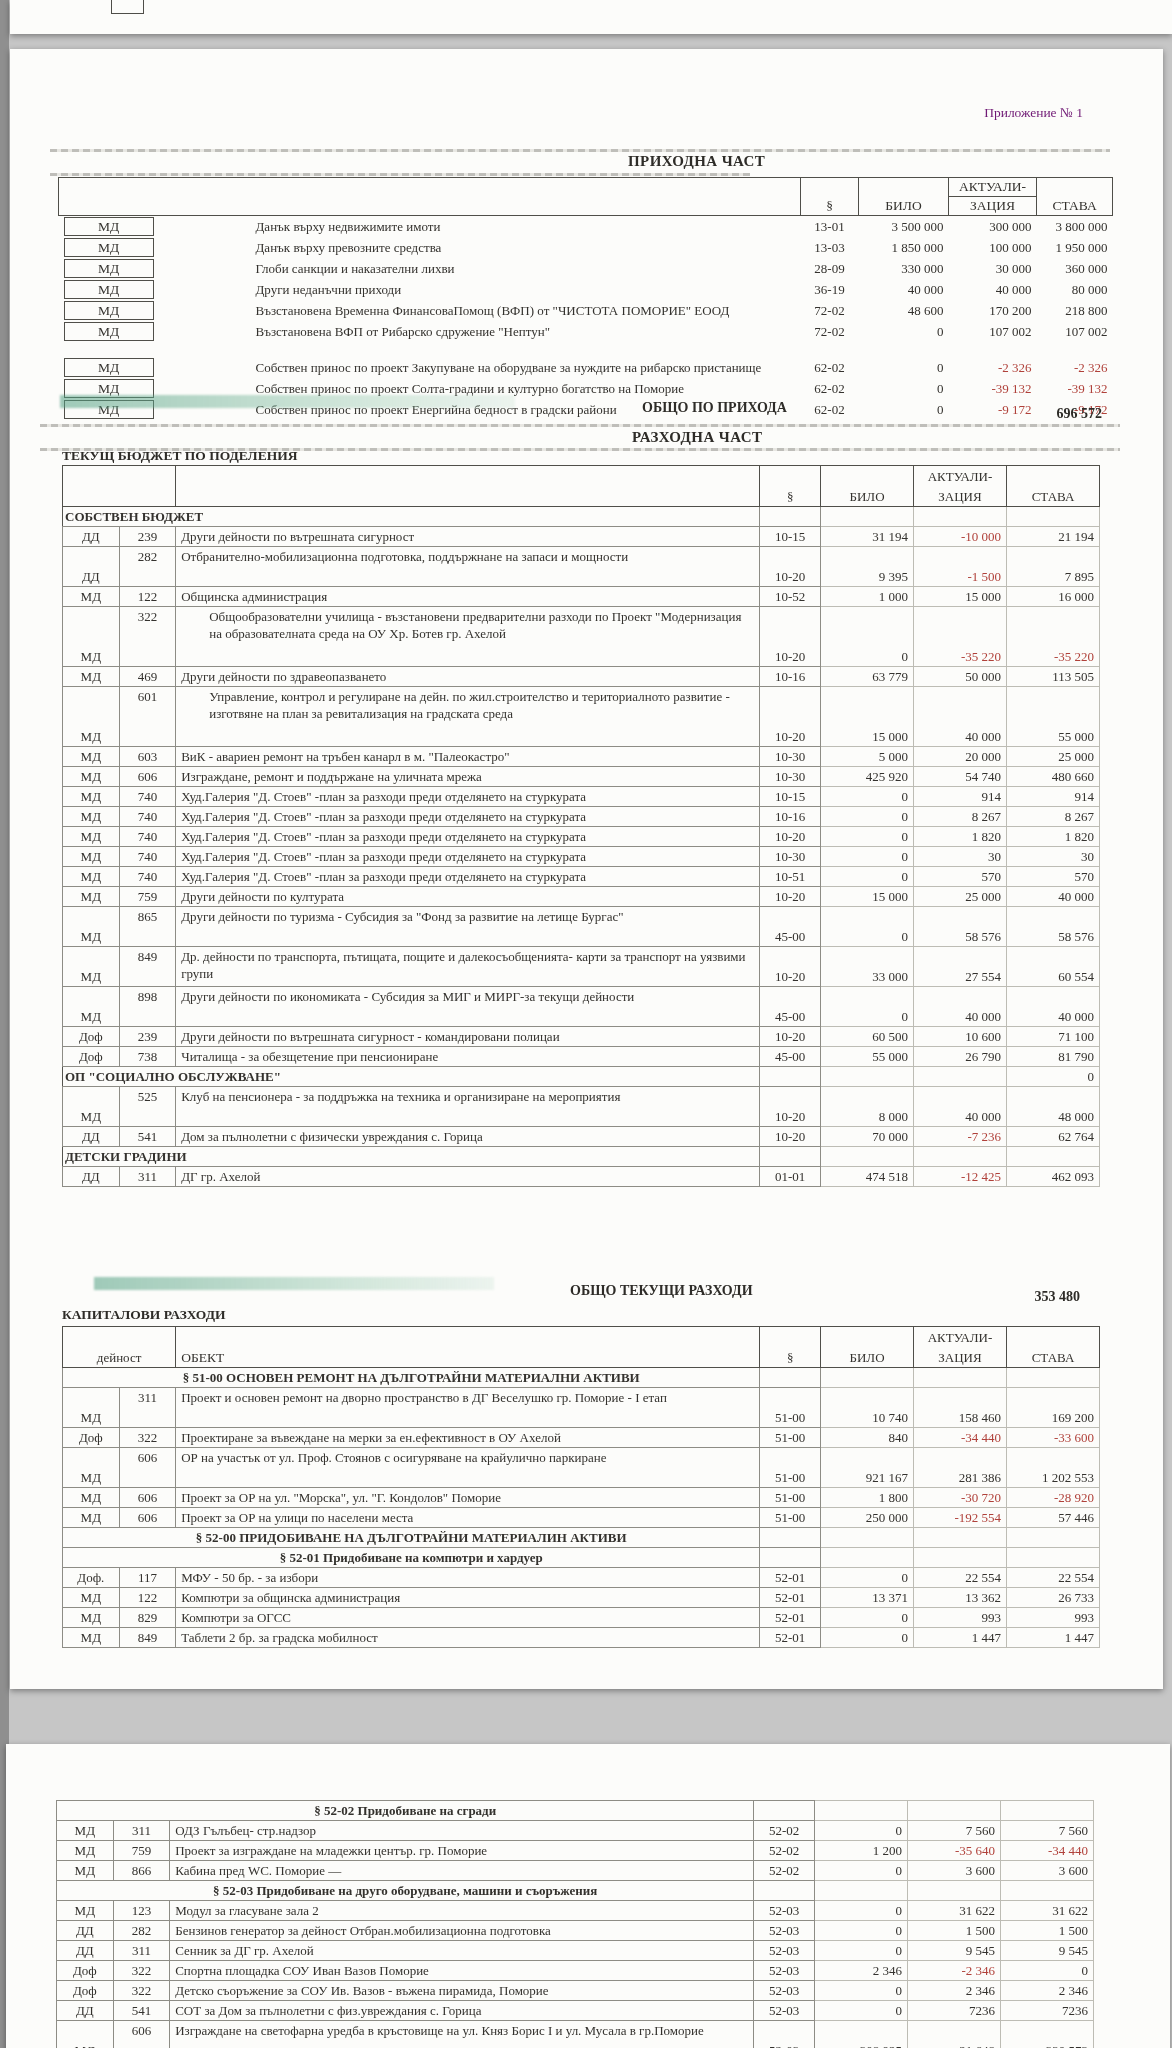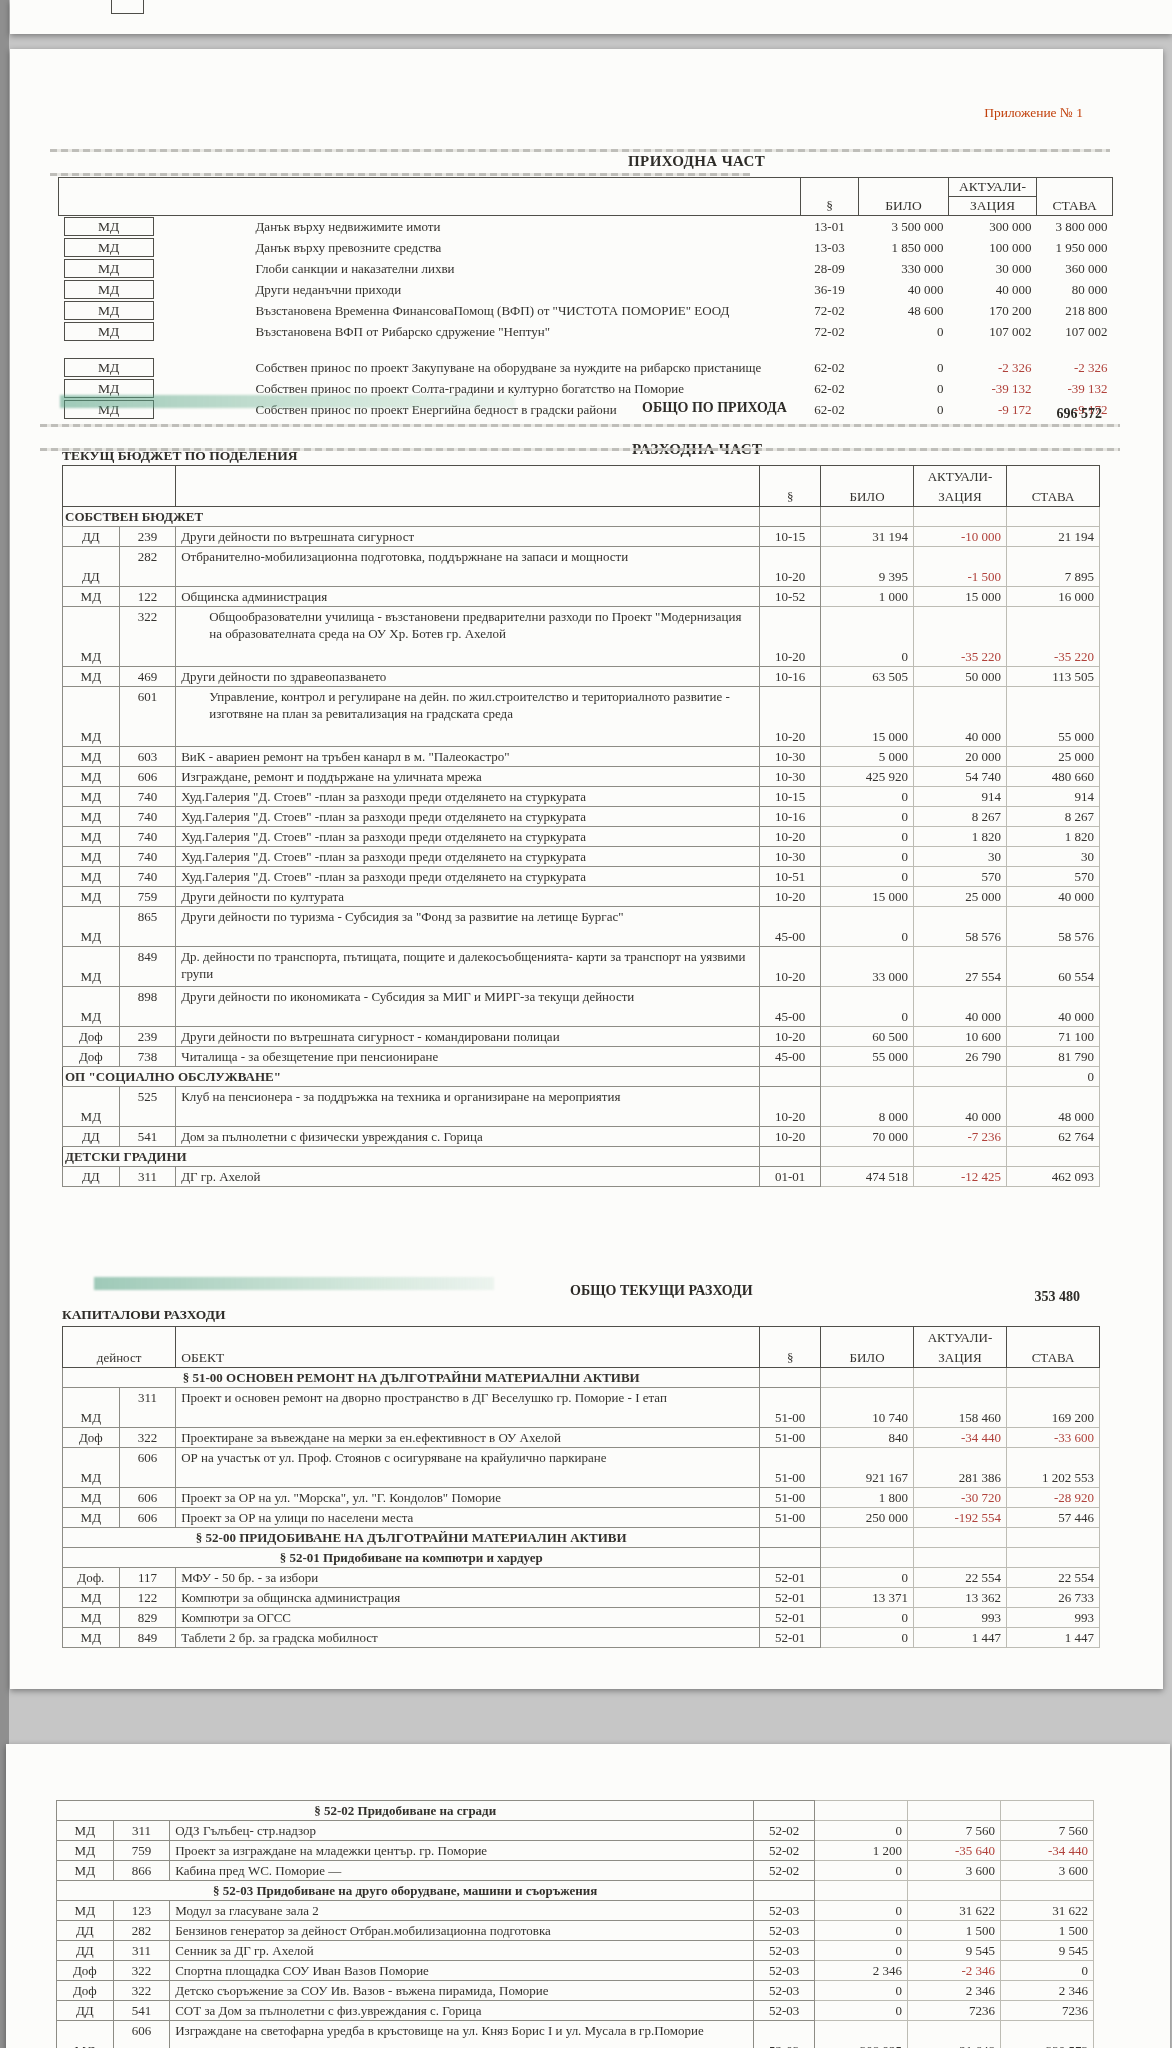--- a/index.html
+++ b/index.html
@@ -9,21 +9,21 @@
     font-family:"Liberation Serif","DejaVu Serif",serif;
     color:#34322e;
   }
   .edge-left{position:absolute;left:0;top:0;width:9px;height:2048px;background:#8f8f8f;}
   .page{position:absolute;background:#fcfcfa;box-shadow:0 2px 6px rgba(0,0,0,.38);}
   .strip-top{left:10px;top:0;width:1162px;height:34px;}
   .cutbox{position:absolute;left:101px;top:0;width:31px;height:13px;border:1.5px solid #4e4d48;border-top:none;}
   .page1{left:10px;top:49px;width:1153px;height:1640px;}
   .page2{left:6px;top:1712px;width:1164px;height:336px;overflow:hidden;margin-top:32px;}
 
-  .appendix{position:absolute;top:56px;right:80px;font-size:13.5px;color:#c2410c;}
+  .appendix{position:absolute;top:56px;right:80px;font-size:13.5px;color:#701a75;}
 
   .rule{position:absolute;height:3px;background:repeating-linear-gradient(90deg,#b4b3ae 0,#b4b3ae 7px,#e4e3de 7px,#e4e3de 11px);opacity:.85;}
   .sect-title{position:absolute;font-weight:bold;font-size:15px;letter-spacing:.4px;color:#2e2c28;}
 
   .green-band{position:absolute;height:13px;filter:blur(1.2px);
     background:linear-gradient(90deg,rgba(82,160,130,.55),rgba(130,190,160,.38) 60%,rgba(150,200,175,.15));}
 
   table{border-collapse:collapse;table-layout:fixed;position:absolute;}
   td{padding:1px 5px;font-size:13px;color:#34322e;overflow:hidden;}
 
@@ -211,21 +211,21 @@
       </tbody>
   </table>
 
   <div class="green-band" style="left:50px;top:346px;width:455px;"></div>
   <div class="total-row" style="left:632px;top:351px;width:500px;">
     <span>ОБЩО ПО ПРИХОДА</span>
     <span class="tv" style="left:280px;width:180px;">696 572</span>
   </div>
 
   <div class="rule" style="left:30px;top:375px;width:1080px;"></div>
-  <div class="sect-title" style="left:622px;top:380px;margin-top:12px;">РАЗХОДНА ЧАСТ</div>
+  <div class="sect-title" style="left:622px;top:380px;">РАЗХОДНА ЧАСТ</div>
   <div class="rule" style="left:30px;top:399px;width:1080px;"></div>
   <div class="free-label" style="left:52px;top:399px;">ТЕКУЩ БЮДЖЕТ ПО ПОДЕЛЕНИЯ</div>
 
   <table id="exp-table" class="budget">
     <colgroup>
         <col style="width:56px">
         <col style="width:56px">
         <col style="width:578px">
         <col style="width:60px">
         <col style="width:92px">
@@ -297,21 +297,21 @@
           <td class="c-num neg">-35 220</td>
           <td class="c-num neg">-35 220</td>
         </tr>
         <tr>
           <td class="c-type">МД</td>
           <td class="c-code">469</td>
           <td class="c-desc">
             <div>Други дейности по здравеопазването</div>
           </td>
           <td class="c-par">10-16</td>
-          <td class="c-num">63 505</td>
+          <td class="c-num">63 779</td>
           <td class="c-num">50 000</td>
           <td class="c-num">113 505</td>
         </tr>
         <tr>
           <td class="c-type">МД</td>
           <td class="c-code">601</td>
           <td class="c-desc">
             <div class="ln3">Управление, контрол и регулиране на дейн. по жил.строителство и териториалното развитие - изготвяне на план за ревитализация на градската среда</div>
           </td>
           <td class="c-par">10-20</td>

